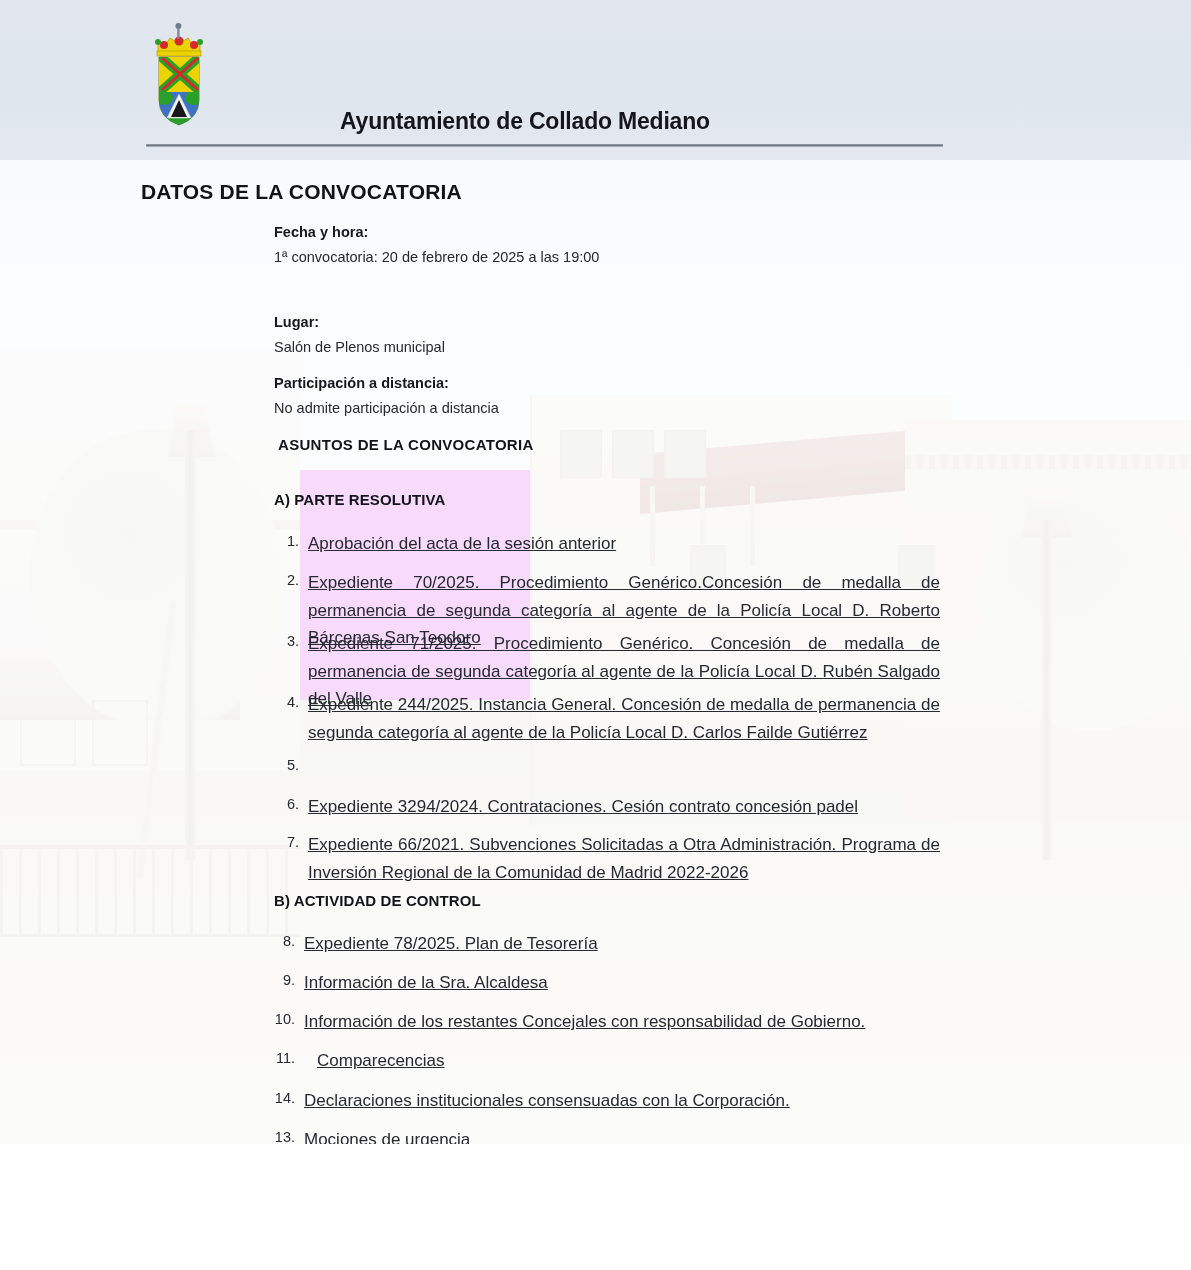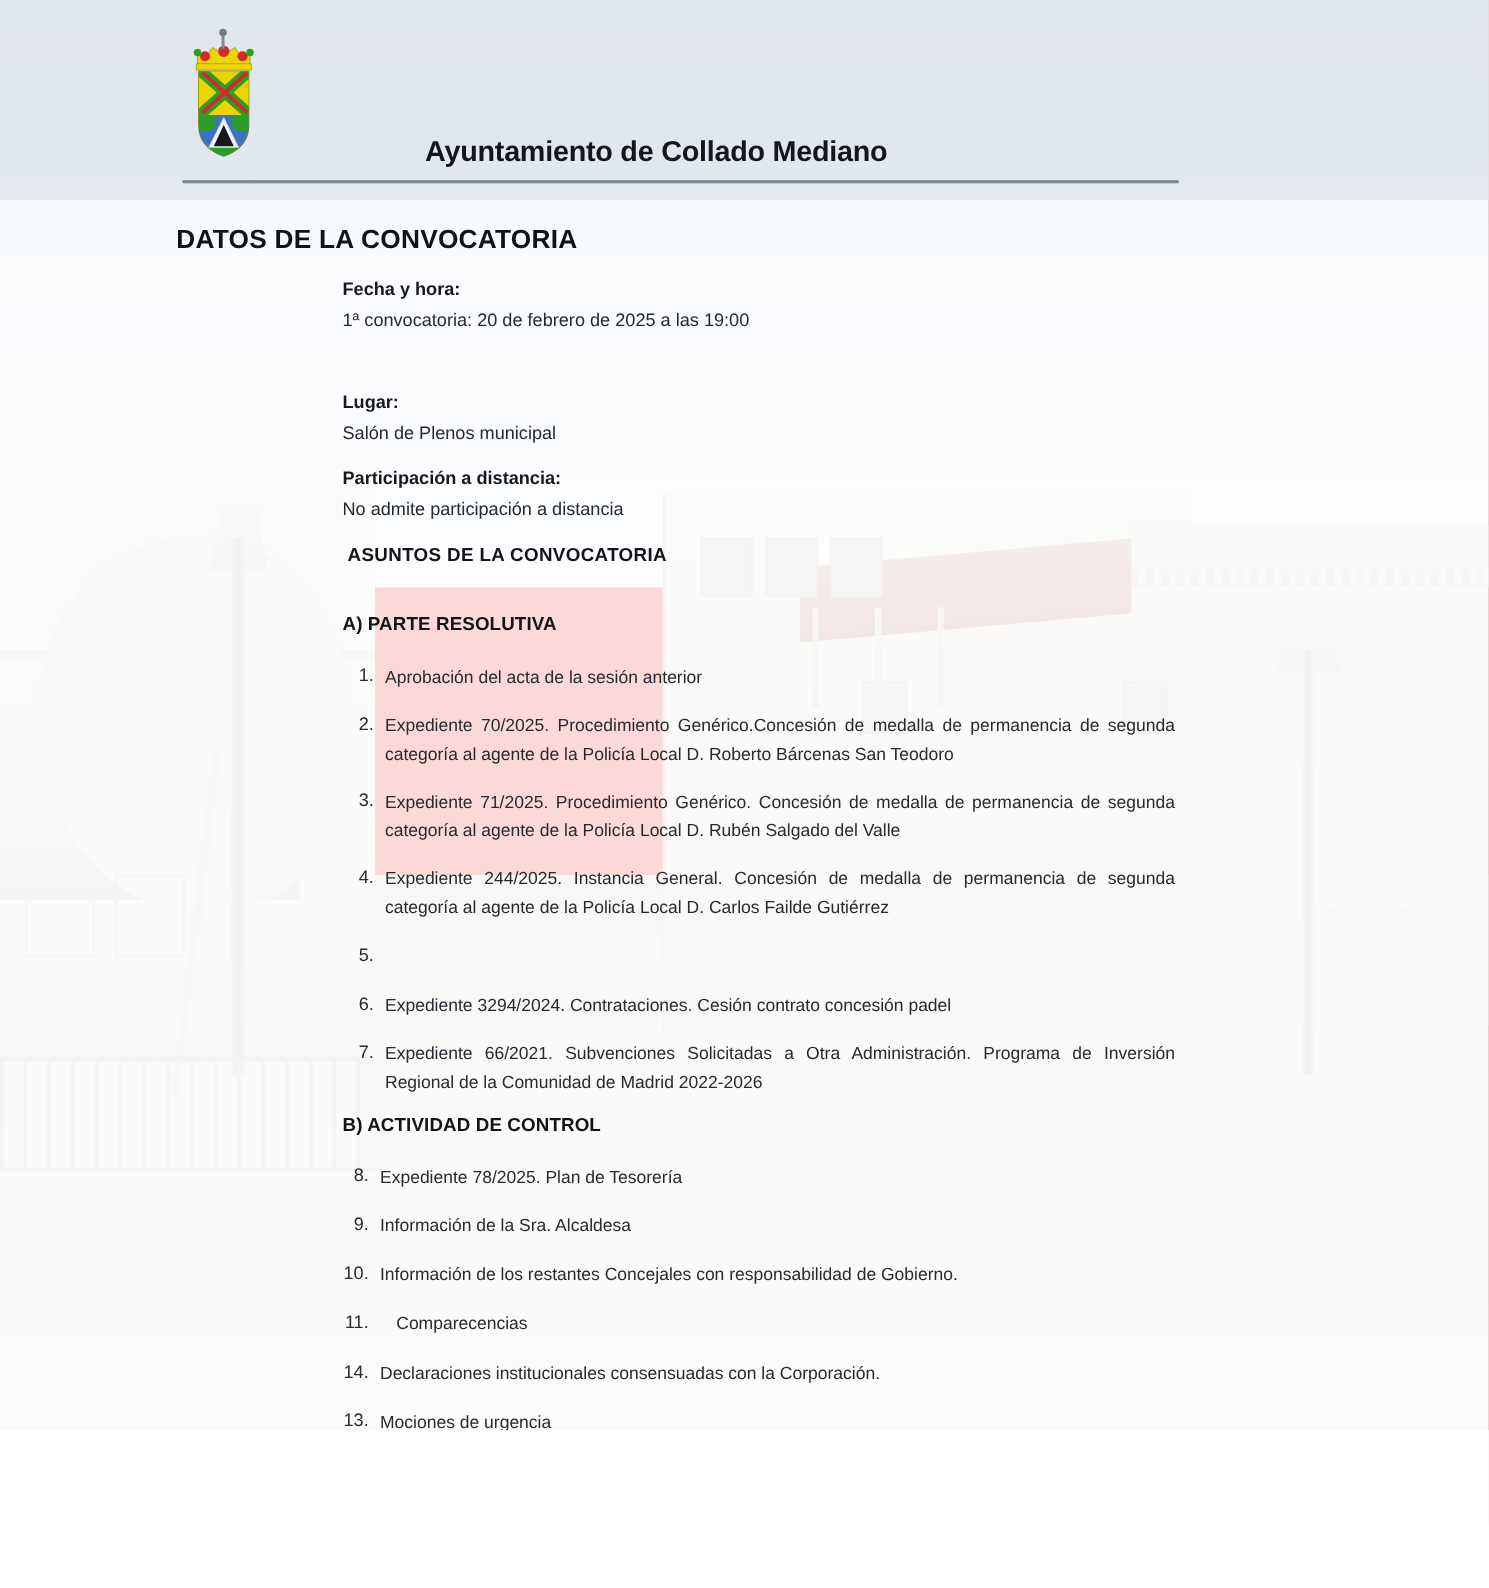--- a/index.html
+++ b/index.html
@@ -10,21 +10,21 @@
   body {
     font-family: "Liberation Sans", sans-serif;
     -webkit-font-smoothing: antialiased;
   }
 
   #page {
     position: relative;
     width: 1191px;
     height: 1144px;
     overflow: hidden;
-    background: #ef4444;
+    background: #d946ef;
   }
 
   
   #bg-photo {
     position: absolute;
     inset: 0;
     overflow: hidden;
     z-index: 0;
   }
   
@@ -240,23 +240,24 @@
     width: 34px;
     flex: 0 0 34px;
     text-align: right;
     font-size: 14.5px;
     color: #26292f;
     padding-right: 9px;
     box-sizing: border-box;
     line-height: 1.62;
   }
   .agenda-text {
-    font-size: 14px;
+    font-size: 17px;
     color: #26292f;
     line-height: 1.62;
+    text-decoration: underline;
   }
   .justify .agenda-text {
     text-align: justify;
     text-justify: inter-word;
   }
 </style>
 </head>
 <body>
 
 <div id="page">

